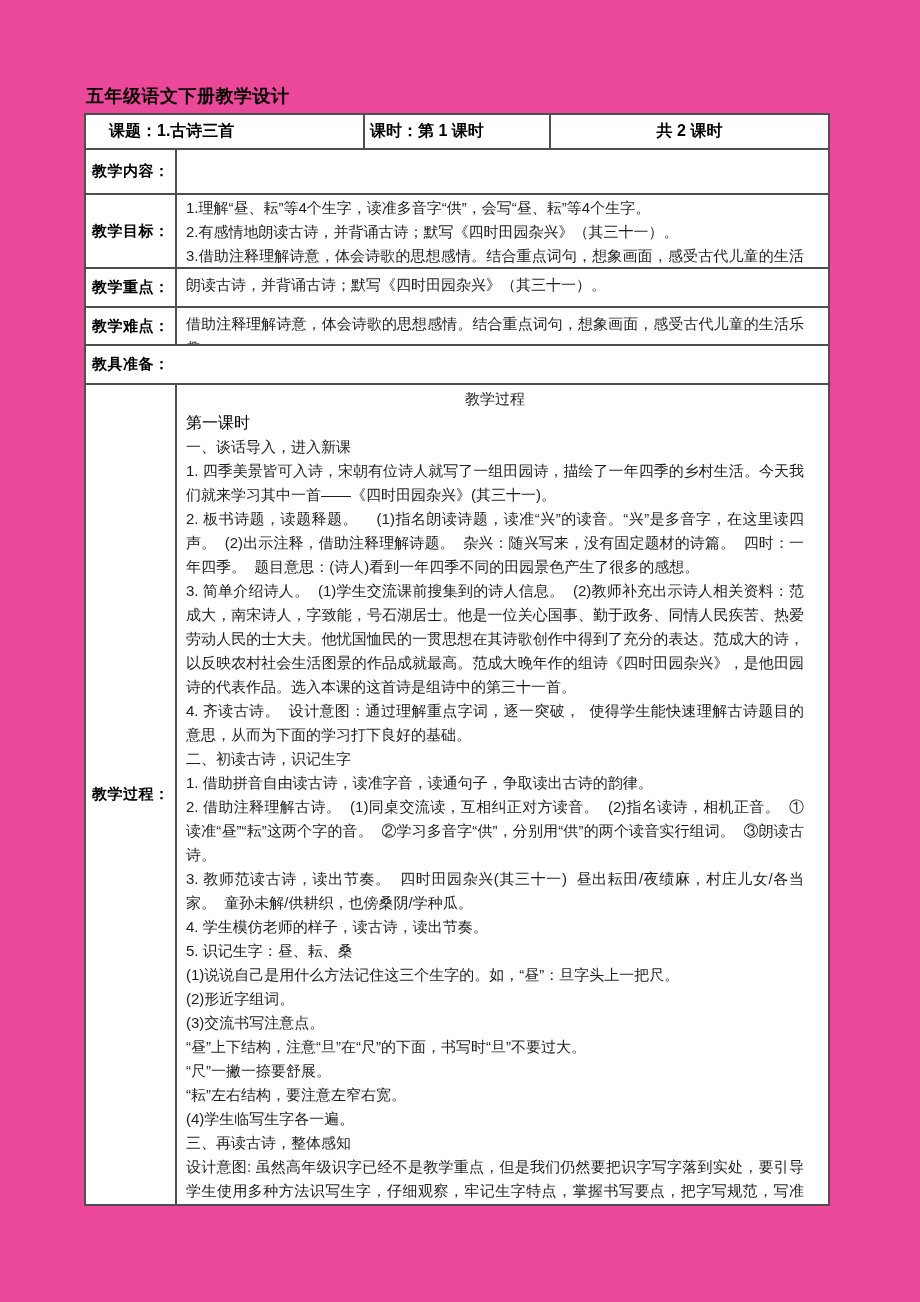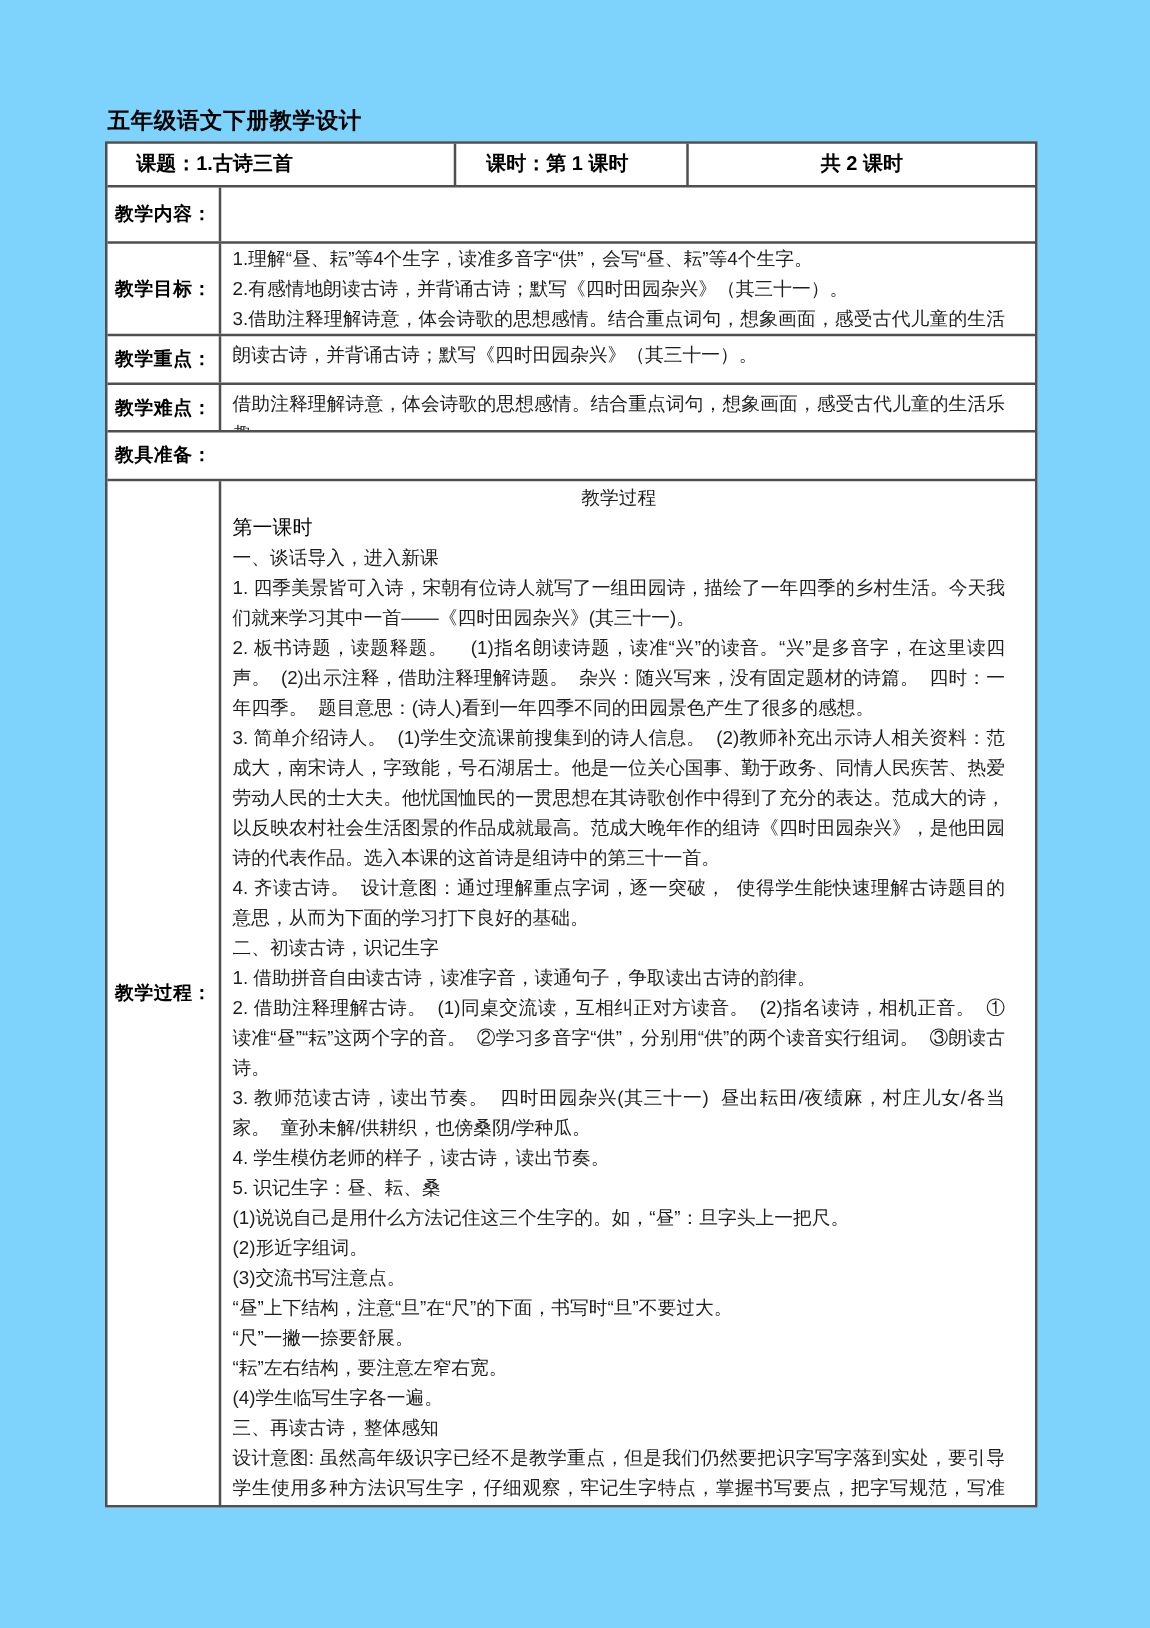--- a/index.html
+++ b/index.html
@@ -6,21 +6,21 @@
     margin: 0;
     padding: 0;
     background: #ffffff;
     font-family: "Liberation Sans", sans-serif;
     color: #1e1e1e;
   }
   .page {
     position: relative;
     width: 920px;
     height: 1302px;
-    background: #7dd3fc;
+    background: #ec4899;
     overflow: hidden;
   }
   .doc-title {
     position: absolute;
     left: 86px;
     top: 84px;
     margin: 0;
     font-size: 18px;
     font-weight: bold;
     color: #000;
@@ -49,21 +49,21 @@
   
   .row-header { height: 33px; }
   .hcell {
     display: flex;
     align-items: center;
     font-weight: bold;
     font-size: 16px;
     color: #000;
   }
   .hcell-topic  { width: 277px; padding-left: 23px; }
-  .hcell-period { width: 186px; padding-left: 24px; }
+  .hcell-period { width: 186px; padding-left: 5px; }
   .hcell-total  { flex: 1; justify-content: center; }
 
   
   .label-cell {
     width: 89px;
     display: flex;
     align-items: center;
     padding-left: 6px;
     font-weight: bold;
     font-size: 15px;

